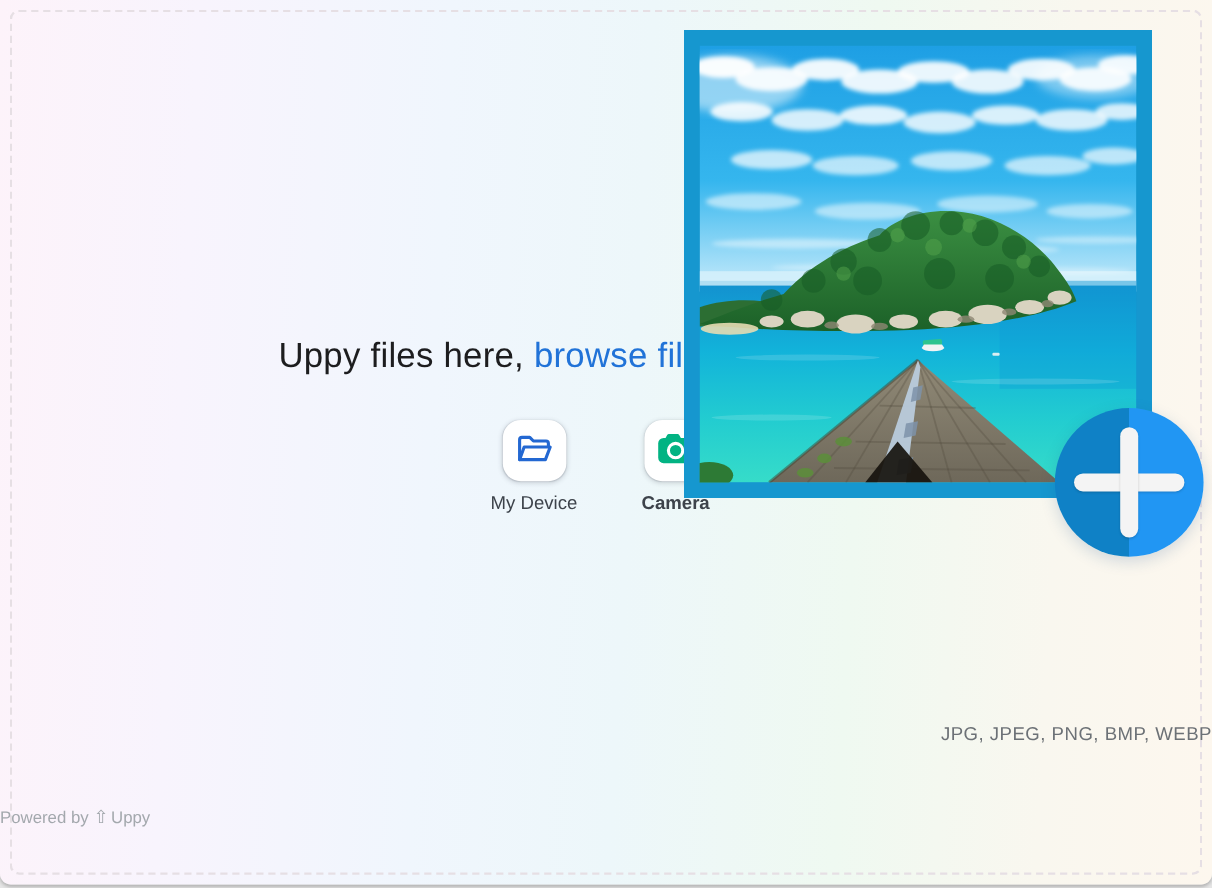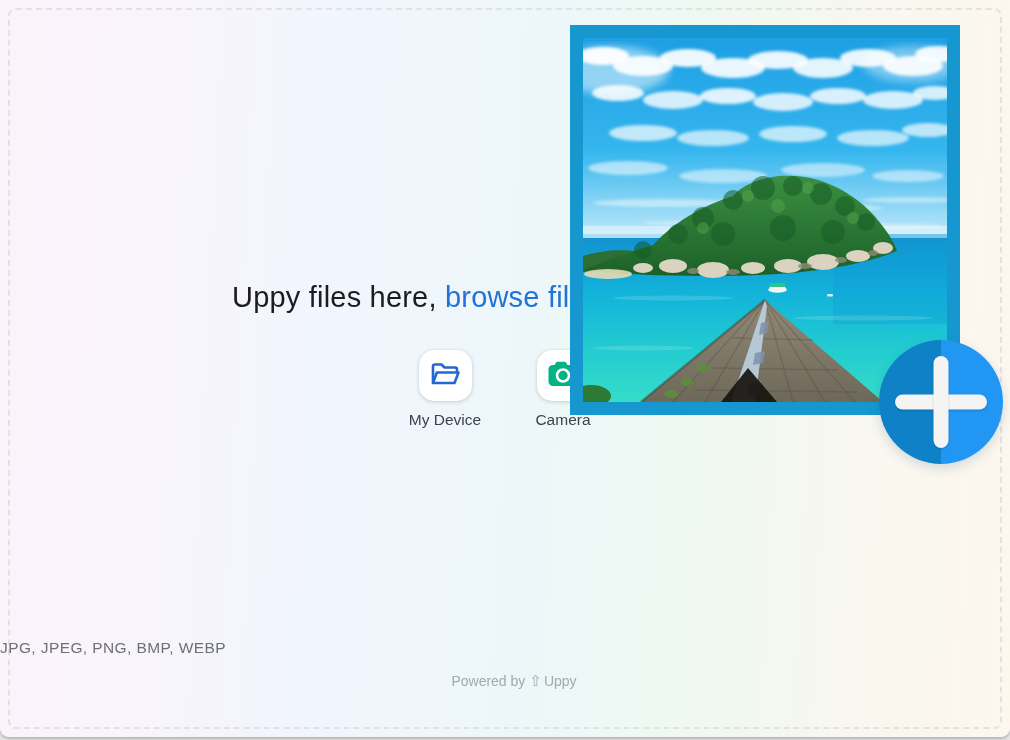--- a/index.html
+++ b/index.html
@@ -31,21 +31,21 @@
     white-space: nowrap; letter-spacing: .2px;
   }
   .browse-link { color: #2173d8; cursor: pointer; }
   .source {
     position: absolute; top: 350px;
     transform: translateX(-50%);
     display: flex; flex-direction: column; align-items: center;
     width: 110px;
   }
   .source-my-device { left: 445px; }
-  .source-camera   { left: 563px; }
+  .source-camera   { left: 563px; font-weight: bold; }
   .source-btn {
     width: 53px; height: 51px;
     background: #ffffff; border: none; border-radius: 15px;
     box-shadow: 0 1px 4px rgba(50,55,70,.20), 0 0 1px rgba(50,55,70,.15);
     display: flex; align-items: center; justify-content: center;
     cursor: pointer; padding: 0;
   }
   .source-label {
     margin-top: 10px; font-size: 15.5px; color: #3d434b;
     white-space: nowrap;
@@ -66,27 +66,27 @@
   .plus-shape { position: absolute; inset: 0; }
   .plus-shape::before, .plus-shape::after {
     content: ""; position: absolute; left: 50%; top: 50%;
     background: #f4f4f4; border-radius: 9px;
     transform: translate(-50%, -50%);
     box-shadow: 0 1px 2px rgba(0,0,0,.18);
   }
   .plus-shape::before { width: 92px; height: 15px; }
   .plus-shape::after  { width: 15px; height: 92px; }
   .formats-note {
-    position: absolute; left: 0; right: 0; top: 639px;
-    text-align: left; font-size: 15.5px; color: #6c7176;
+    position: absolute; left: 0; right: 0; top: 604px;
+    text-align: right; font-size: 15.5px; color: #6c7176;
     letter-spacing: .4px;
   }
   .powered-by {
     position: absolute; left: 0; right: 0; top: 672px;
-    text-align: center; font-size: 14px; color: #a3a8ad; padding-left: 18px;
+    text-align: left; font-size: 14px; color: #a3a8ad;
   }
   .uppy-glyph { font-size: 15px; margin: 0 2px 0 4px; }
 </style>
 </head>
 <body>
 
 <div class="uploader-card">
 
   <div class="dashed-zone"></div>
 

